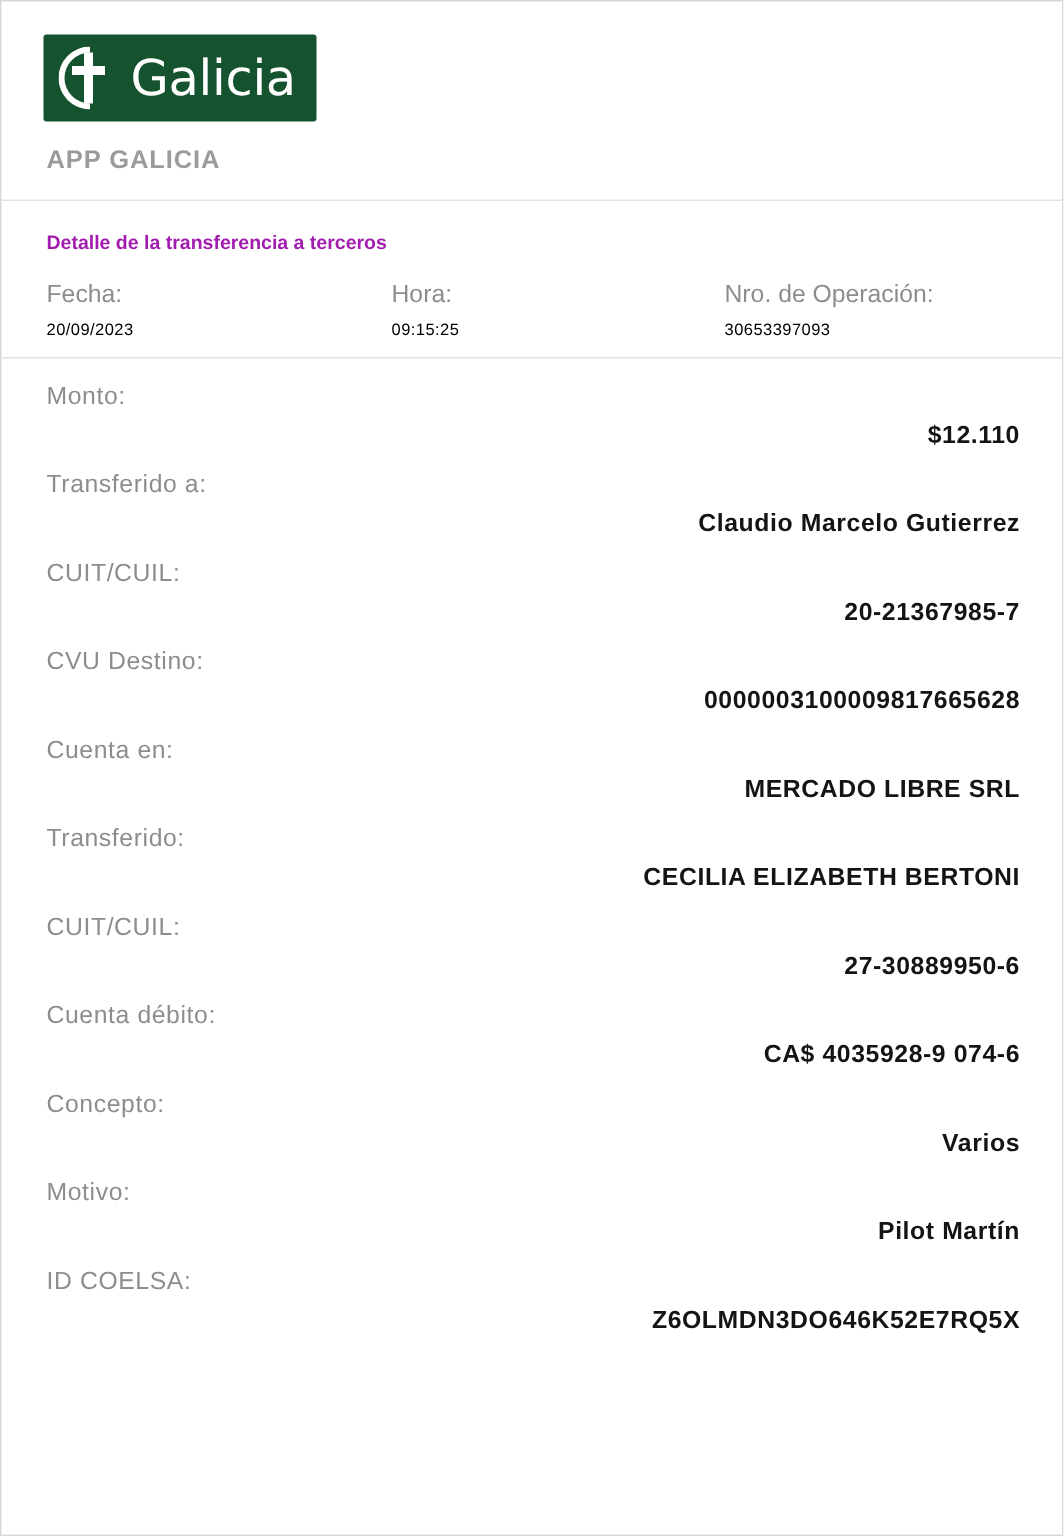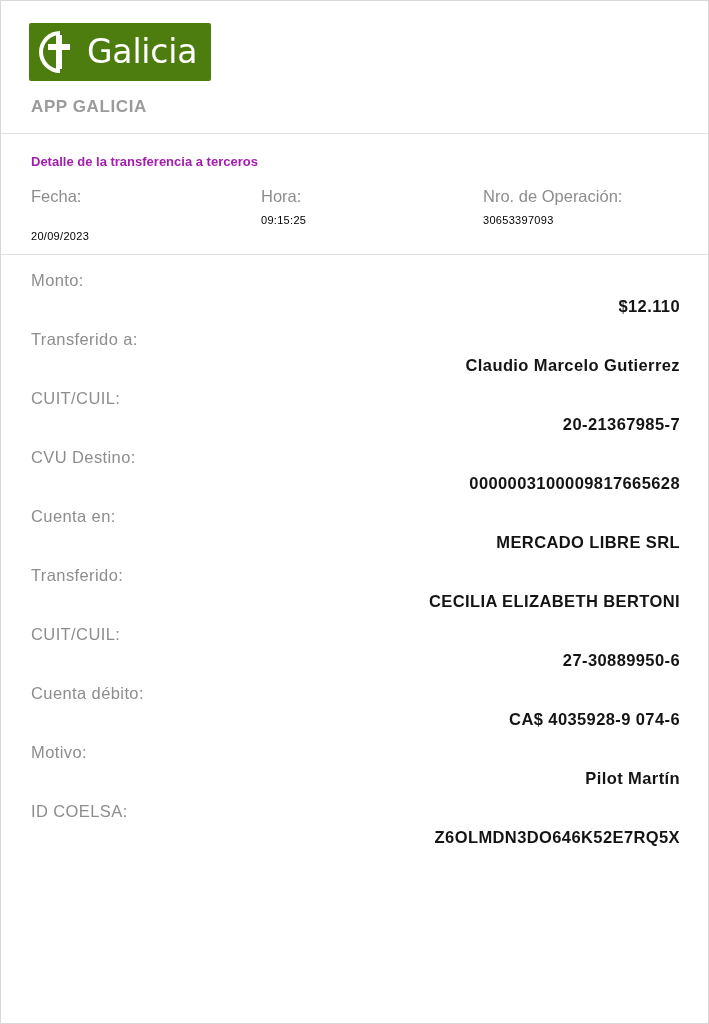--- a/index.html
+++ b/index.html
@@ -22,21 +22,21 @@
     display: flex;
     flex-direction: column;
   }
   
   .header {
     padding: 22px 28px 0 28px;
   }
   .logo {
     display: inline-flex;
     align-items: center;
-    background: #4d7c0f;
+    background: #14532d;
     padding: 8px 14px 8px 10px;
     border-radius: 2px;
   }
   .logo-mark {
     width: 40px;
     height: 42px;
     position: relative;
     margin-right: 8px;
     flex: none;
   }
@@ -72,21 +72,21 @@
     margin: 0 0 18px 2px;
   }
   .meta-row {
     display: flex;
     padding: 0 0 12px 2px;
   }
   .meta-col {
     display: flex;
     flex-direction: column;
   }
-  .meta-col.c1 { width: 230px; gap: 16px; }
+  .meta-col.c1 { width: 230px; }
   .meta-col.c2 { width: 222px; }
   .meta-col.c3 { flex: 1; }
   .meta-label {
     color: #8d8d8d;
     font-size: 16.5px;
     margin-bottom: 8px;
   }
   .meta-value {
     color: #000000;
     font-size: 11px;
@@ -191,20 +191,24 @@
     <div class="field">
       <div class="field-label">CUIT/CUIL:</div>
       <div class="field-value">27-30889950-6</div>
     </div>
 
     <div class="field">
       <div class="field-label">Cuenta débito:</div>
       <div class="field-value">CA$ 4035928-9 074-6</div>
     </div>
 
+    <div class="field">
+      <div class="field-label">Concepto:</div>
+      <div class="field-value">Varios</div>
+    </div>
 
     <div class="field">
       <div class="field-label">Motivo:</div>
       <div class="field-value">Pilot Martín</div>
     </div>
 
     <div class="field">
       <div class="field-label">ID COELSA:</div>
       <div class="field-value">Z6OLMDN3DO646K52E7RQ5X</div>
     </div>

